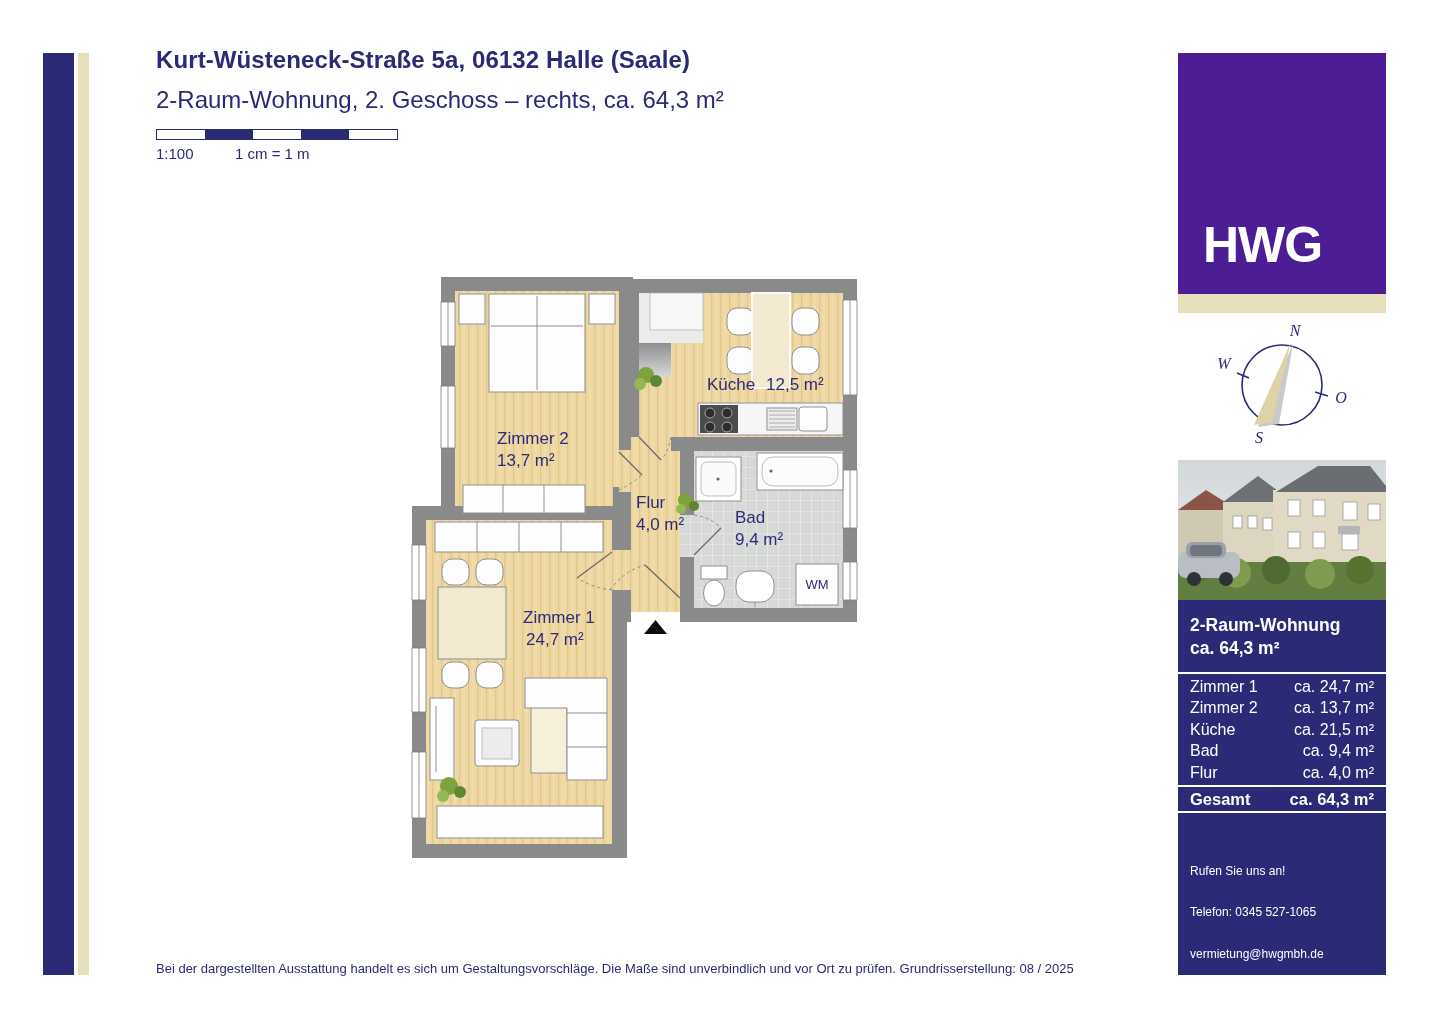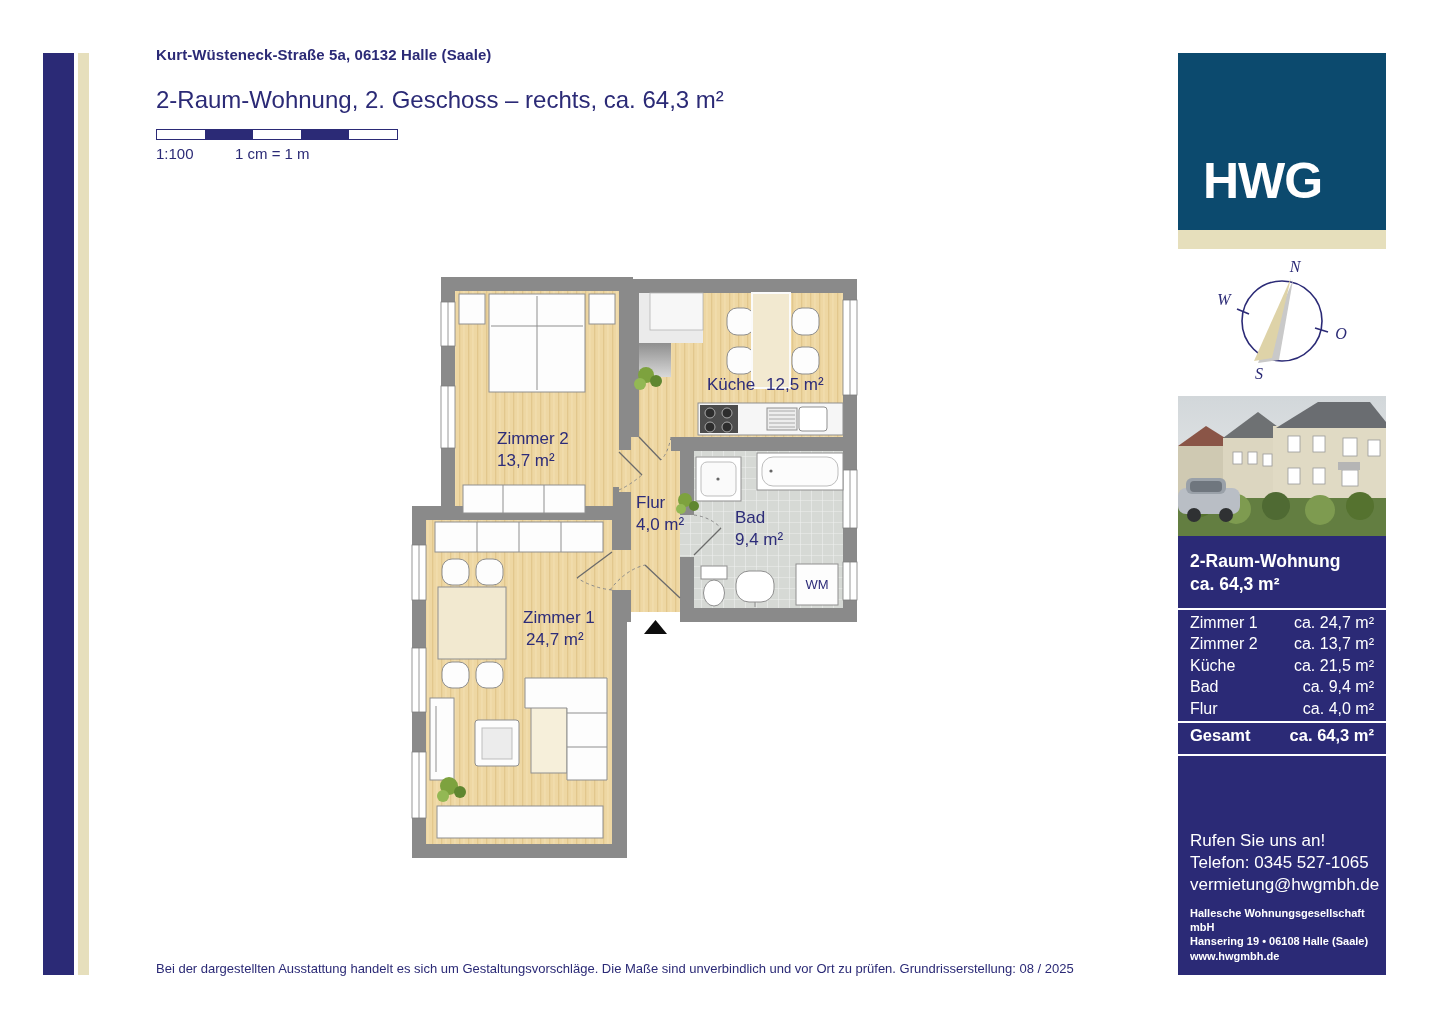--- a/index.html
+++ b/index.html
@@ -6,49 +6,49 @@
   body{
     width:1440px;height:1018px;position:relative;background:#ffffff;
     font-family:"Liberation Sans",sans-serif;overflow:hidden;
     -webkit-font-smoothing:antialiased;
   }
   .abs{position:absolute;}
   
   .stripe-navy{left:43px;top:53px;width:31px;height:922px;background:#2b2a76;}
   .stripe-beige{left:78px;top:53px;width:11px;height:922px;background:#e6dfbc;}
   
-  .title{left:156px;top:46px;font-size:15px;font-weight:bold;color:#2b2a76;letter-spacing:.1px;}
+  .title{left:156px;top:46px;font-size:24px;font-weight:bold;color:#2b2a76;letter-spacing:.1px;}
   .subtitle{left:156px;top:86px;font-size:24px;color:#2b2a76;}
   .scalebar{left:156px;top:129px;width:240px;height:9px;border:1.5px solid #2b2a76;display:flex;background:#fff;}
   .scalebar span{flex:1;}
   .seg-n{background:#2b2a76;} .seg-w{background:#ffffff;}
   .scale-labels{left:156px;top:145px;width:300px;height:18px;font-size:15px;color:#2b2a76;}
   .scale-labels .ratio{position:absolute;left:0;top:0;}
   .scale-labels .legend{position:absolute;left:79px;top:0;}
   
   .floorplan{left:405px;top:270px;}
   .room-label{font-family:"Liberation Sans",sans-serif;font-size:17px;fill:#2d2c79;}
   .wm-label{font-family:"Liberation Sans",sans-serif;font-size:13px;fill:#2d2c79;}
   
   .sidebar{left:1178px;top:53px;width:208px;height:922px;display:flex;flex-direction:column;}
-  .logo{height:177px;background:#0c4a6e;position:relative;}
+  .logo{height:241px;background:#4c1d95;position:relative;}
   .logo .hwg{position:absolute;left:25px;bottom:20px;color:#ffffff;font-size:50px;font-weight:bold;letter-spacing:-1px;}
   .logo-strip{height:19px;background:#e6dfbc;}
   .compass-wrap{height:147px;background:#ffffff;display:flex;align-items:center;justify-content:center;}
   .compass-letter{font-family:"Liberation Serif",serif;font-style:italic;font-size:16px;fill:#2b2a76;}
   .photo-wrap{height:140px;overflow:hidden;}
   .info{flex:1;background:#2b2a76;color:#ffffff;display:flex;flex-direction:column;}
   .info-title{padding:14px 12px 0;height:72px;box-sizing:border-box;font-size:17.5px;font-weight:bold;line-height:1.32;}
   .sep{border-top:2px solid #ffffff;width:100%;}
   .rows{padding:2px 0;}
   .arow{display:flex;justify-content:space-between;padding:0 12px;font-size:16px;line-height:21.4px;}
-  .arow.total{font-weight:bold;font-size:16.5px;line-height:23px;padding-top:1px;padding-bottom:7px;}
+  .arow.total{font-weight:bold;font-size:16.5px;line-height:23px;padding-top:1px;padding-bottom:0;}
   .spacer{flex:1;}
   .contact{padding:0 12px 12px;}
-  .contact .big{font-size:17px;line-height:1.32;}
+  .contact .big{font-size:12px;line-height:1.32;margin-top:26px;}
   .contact .small{font-size:11px;font-weight:bold;line-height:1.3;margin-top:9px;}
   
   .footnote{left:156px;top:961px;width:740px;font-size:13px;color:#2b2a76;white-space:nowrap;}
 </style>
 </head>
 <body>
 
 <div class="abs stripe-navy"></div>
 <div class="abs stripe-beige"></div>
 
@@ -336,22 +336,17 @@
     <div class="arow total">
       <span>Gesamt</span>
       <span>ca. 64,3 m²</span>
     </div>
     <div class="sep"></div>
     <div class="spacer"></div>
     <div class="contact">
       <div class="big">Rufen Sie uns an!</div>
       <div class="big">Telefon: 0345 527-1065</div>
       <div class="big">vermietung@hwgmbh.de</div>
-      <div class="small">
-        <div>Hallesche Wohnungsgesellschaft mbH</div>
-        <div>Hansering 19 • 06108 Halle (Saale)</div>
-        <div>www.hwgmbh.de</div>
-      </div>
     </div>
   </div>
 </aside>
 
 <div class="abs footnote">Bei der dargestellten Ausstattung handelt es sich um Gestaltungsvorschläge. Die Maße sind unverbindlich und vor Ort zu prüfen. Grundrisserstellung: 08 / 2025</div>
 
 </body></html>

